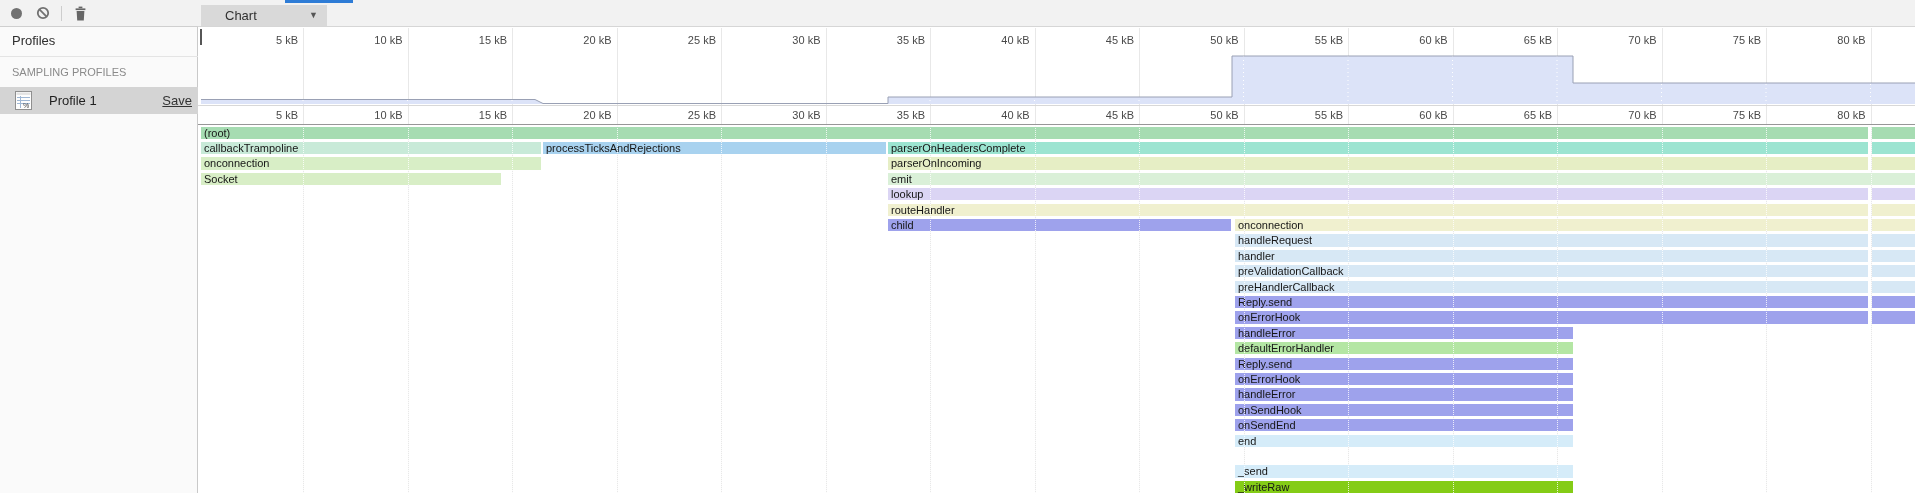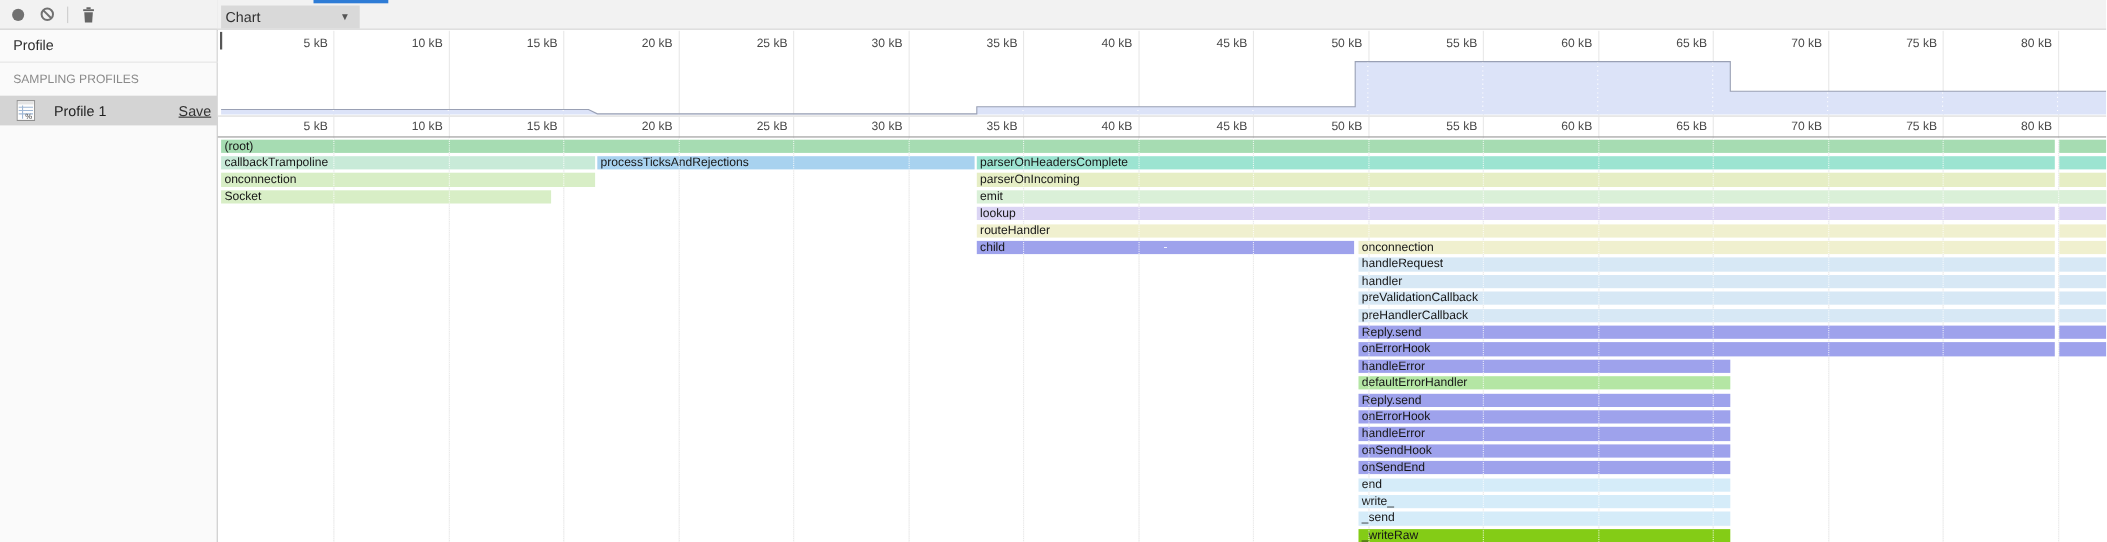--- a/index.html
+++ b/index.html
@@ -20,21 +20,21 @@
   .profile-icon{position:absolute;left:15px;top:4px;}
   .profile-name{position:absolute;left:49px;top:6px;font-size:13px;color:#1f1f1f;}
   .save-link{position:absolute;right:6px;top:6px;font-size:13px;color:#333;
              text-decoration:underline;cursor:pointer;}
   
   .chart-pane{position:absolute;left:198px;top:0;width:1717px;height:493px;}
   .pane-toolbar{position:absolute;left:0;top:0;width:1717px;height:27px;background:#f2f2f2;
                 border-bottom:1px solid #d6d6d6;box-sizing:border-box;}
   .tab-line{position:absolute;left:87px;top:0;width:68px;height:3px;}
   .view-select{position:absolute;left:3px;top:5px;width:126px;height:21px;background:#d9d9d9;
-               font-size:13px;color:#303030;line-height:21px;padding-left:4px;box-sizing:border-box;
+               font-size:13px;color:#303030;line-height:21px;padding-left:24px;box-sizing:border-box;
                cursor:default;}
   .view-select .arrow{position:absolute;right:9px;top:0;font-size:9px;color:#555;line-height:21px;}
   .pane-resizer{position:absolute;left:2px;top:29px;width:2px;height:16px;background:#565656;}
   .overview{position:absolute;left:0;top:28px;width:1717px;height:77px;background:#fff;
             border-bottom:1px solid #d8d8d8;box-sizing:content-box;}
   .overview svg{position:absolute;left:0;top:0;}
   .tick{position:absolute;width:80px;text-align:right;font-size:11px;color:#494949;white-space:nowrap;}
   .ov-ruler .tick{top:6px;}
   .flame-ruler{position:absolute;left:0;top:106px;width:1717px;height:19px;
                border-bottom:1px solid #979797;box-sizing:border-box;background:transparent;}
@@ -67,21 +67,21 @@
       </span>
       <span class="tb-sep"></span>
       <span class="icon-btn" style="left:74px;">
         <svg width="13" height="15" viewBox="0 0 13 15">
           <rect x="4.6" y="0.6" width="3.8" height="1.6" fill="#666"></rect>
           <rect x="1.6" y="2.4" width="9.8" height="1.7" fill="#666"></rect>
           <path d="M2.6 5.1 h7.8 l-0.6 9.3 h-6.6 z" fill="#666"></path>
         </svg>
       </span>
     </div>
-    <div class="sb-title">Profile</div>
+    <div class="sb-title">Profiles</div>
     <div class="sb-divider"></div>
     <div class="sb-section">SAMPLING PROFILES</div>
     <div class="profile-row">
       <span class="profile-icon">
         <svg width="17" height="19" viewBox="0 0 17 19">
           <rect x="0.5" y="0.5" width="16" height="18" fill="#fdfdfd" stroke="#8f8f8f"></rect>
           <rect x="1.5" y="1.5" width="14" height="2.4" fill="#e3e3e3"></rect>
           <line x1="2" y1="6.5" x2="15" y2="6.5" stroke="#9fb7d4" stroke-width="1"></line>
           <line x1="2" y1="9.5" x2="15" y2="9.5" stroke="#9fb7d4" stroke-width="1"></line>
           <line x1="2" y1="12.5" x2="15" y2="12.5" stroke="#9fb7d4" stroke-width="1"></line>
@@ -237,21 +237,20 @@
         <div class="bar" style="left: 1037px; width: 633px; top: 186.3px; height: 12.4px; background: rgb(158, 162, 236);">onErrorHook</div>
         <div class="bar" style="left: 1674px; width: 43px; top: 186.3px; height: 12.4px; background: rgb(158, 162, 236);"></div>
         <div class="bar" style="left: 1037px; width: 338px; top: 201.7px; height: 12.4px; background: rgb(158, 162, 236);">handleError</div>
         <div class="bar" style="left: 1037px; width: 338px; top: 217.1px; height: 12.4px; background: rgb(180, 230, 164);">defaultErrorHandler</div>
         <div class="bar" style="left: 1037px; width: 338px; top: 232.5px; height: 12.4px; background: rgb(158, 162, 236);">Reply.send</div>
         <div class="bar" style="left: 1037px; width: 338px; top: 247.9px; height: 12.4px; background: rgb(158, 162, 236);">onErrorHook</div>
         <div class="bar" style="left: 1037px; width: 338px; top: 263.3px; height: 12.4px; background: rgb(158, 162, 236);">handleError</div>
         <div class="bar" style="left: 1037px; width: 338px; top: 278.7px; height: 12.4px; background: rgb(158, 162, 236);">onSendHook</div>
         <div class="bar" style="left: 1037px; width: 338px; top: 294.1px; height: 12.4px; background: rgb(158, 162, 236);">onSendEnd</div>
         <div class="bar" style="left: 1037px; width: 338px; top: 309.5px; height: 12.4px; background: rgb(213, 236, 249);">end</div>
-        <div class="bar" style="left: 1037px; width: 338px; top: 324.9px; height: 12.4px; background: rgb(213, 236, 249);">write_</div>
         <div class="bar" style="left: 1037px; width: 338px; top: 340.3px; height: 12.4px; background: rgb(213, 236, 249);">_send</div>
         <div class="bar" style="left: 1037px; width: 338px; top: 355.7px; height: 12.4px; background: #84cc16;">_writeRaw</div>
         <div class="dotline" style="left: 105px;"></div>
         <div class="dotline" style="left: 209.5px;"></div>
         <div class="dotline" style="left: 314px;"></div>
         <div class="dotline" style="left: 418.5px;"></div>
         <div class="dotline" style="left: 523px;"></div>
         <div class="dotline" style="left: 627.5px;"></div>
         <div class="dotline" style="left: 732px;"></div>
         <div class="dotline" style="left: 836.5px;"></div>

